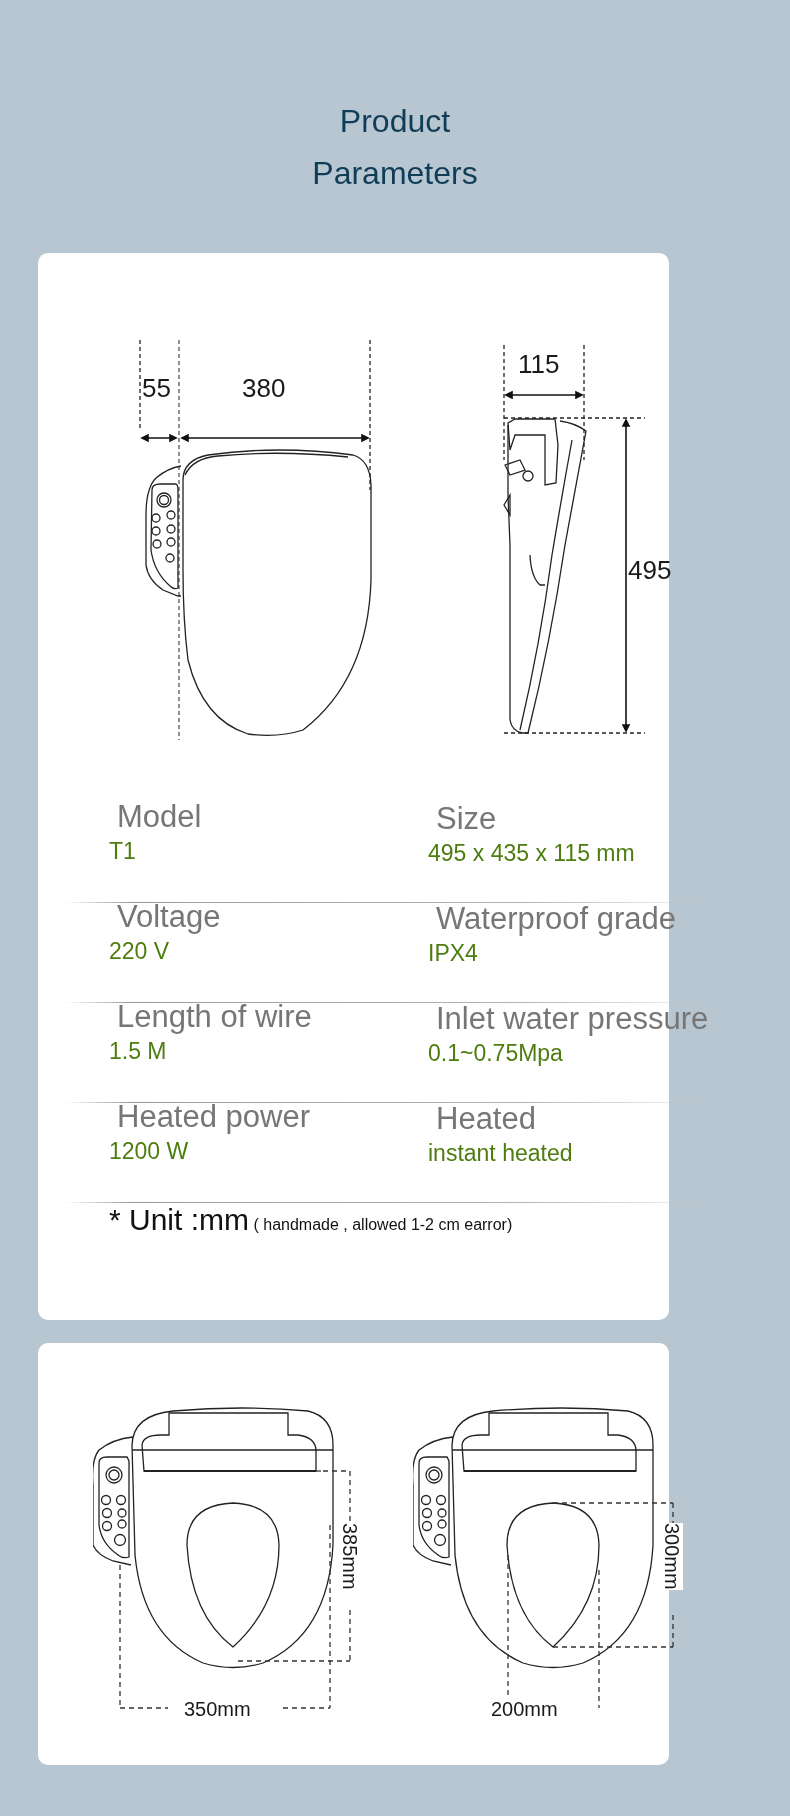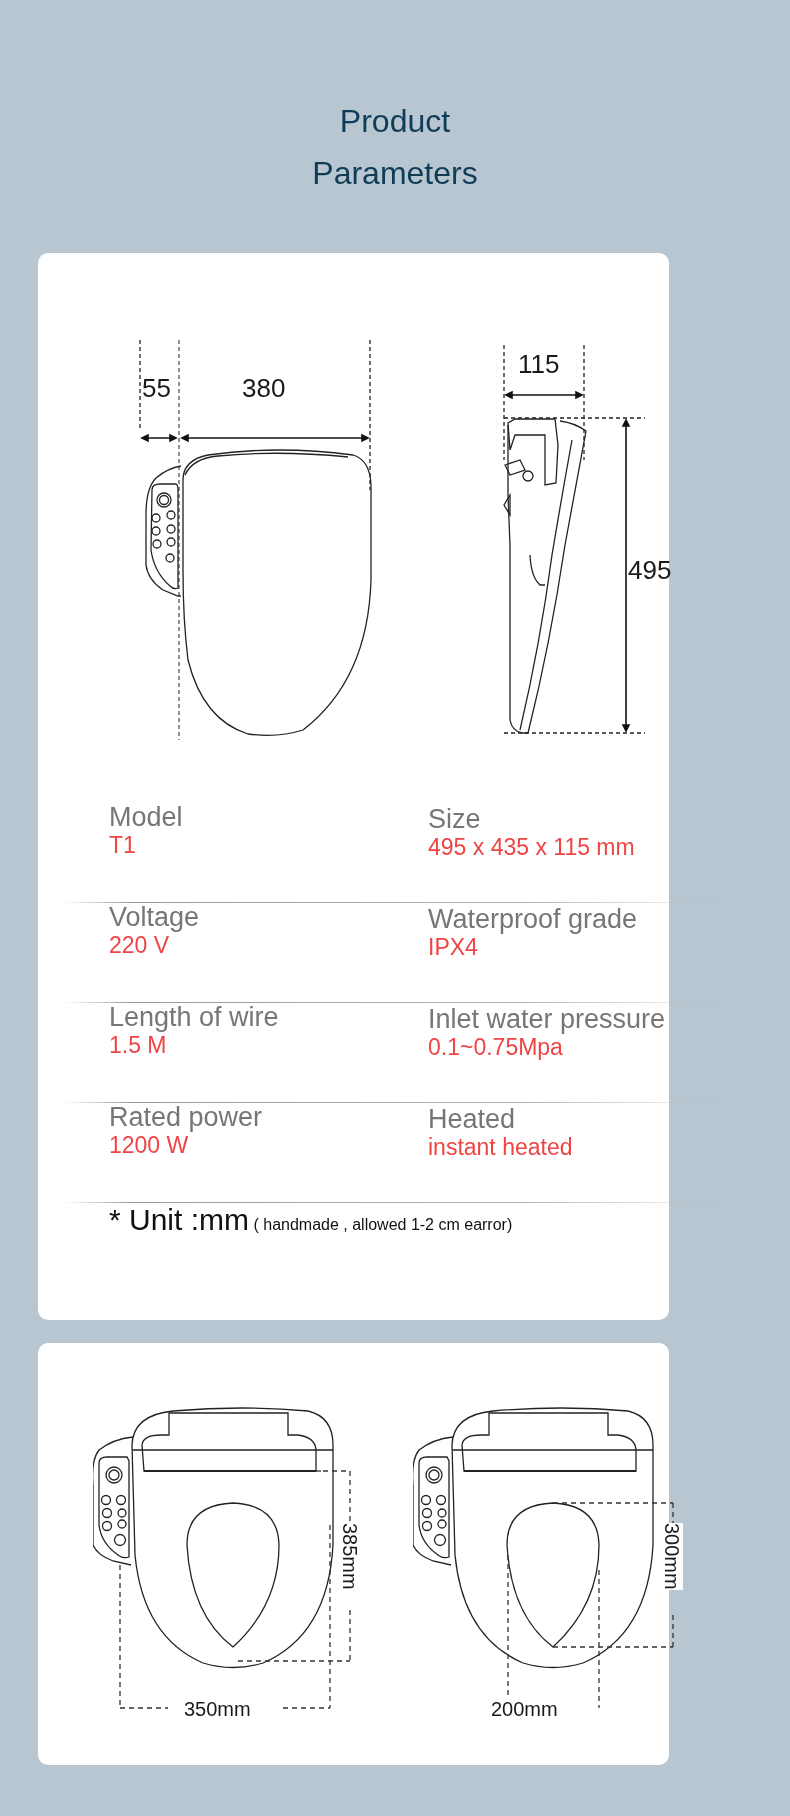--- a/index.html
+++ b/index.html
@@ -25,22 +25,22 @@
   .drawing { position: absolute; }
   .dim { position: absolute; font-size: 26px; color: #1a1a1a; }
   .spec-row { position: absolute; left: 26px; width: 662px; height: 100px; }
   .spec-row .divider {
     position: absolute; left: 0; right: 0; bottom: 0; height: 1px;
     background: linear-gradient(to right, rgba(150,150,150,0) 0%, #9a9a9a 10%, #b5b5b5 70%, rgba(200,200,200,0) 100%);
   }
   .spec-cell { position: absolute; top: 0; }
   .spec-cell.left { left: 45px; }
   .spec-cell.right { left: 364px; top: 2px; }
-  .spec-label { font-size: 27px; color: #767676; line-height: 28px; display: block; }
-  .spec-value { font-size: 23px; color: #ef4444; line-height: 28px; display: block; margin-top: 0; }
+  .spec-label { font-size: 31px; color: #767676; line-height: 28px; display: block; margin-left: 8px; }
+  .spec-value { font-size: 23px; color: #4d7c0f; line-height: 28px; display: block; margin-top: 6px; }
   .footnote { position: absolute; left: 71px; top: 950px; color: #111; white-space: nowrap; }
   .footnote .big { font-size: 30px; }
   .footnote .small { font-size: 16px; }
   .bdim { position: absolute; font-size: 20px; color: #1a1a1a; background: #fff; }
   .vtext { writing-mode: vertical-rl; }
 </style>
 </head>
 <body>
 
 <div class="title">
@@ -143,21 +143,21 @@
     </div>
     <div class="spec-cell right">
       <span class="spec-label">Inlet water pressure</span>
       <span class="spec-value">0.1~0.75Mpa</span>
     </div>
     <div class="divider"></div>
   </div>
 
   <div class="spec-row" style="top:850px;">
     <div class="spec-cell left">
-      <span class="spec-label">Rated power</span>
+      <span class="spec-label">Heated power</span>
       <span class="spec-value">1200 W</span>
     </div>
     <div class="spec-cell right">
       <span class="spec-label">Heated</span>
       <span class="spec-value">instant heated</span>
     </div>
     <div class="divider"></div>
   </div>
 
   <div class="footnote">

